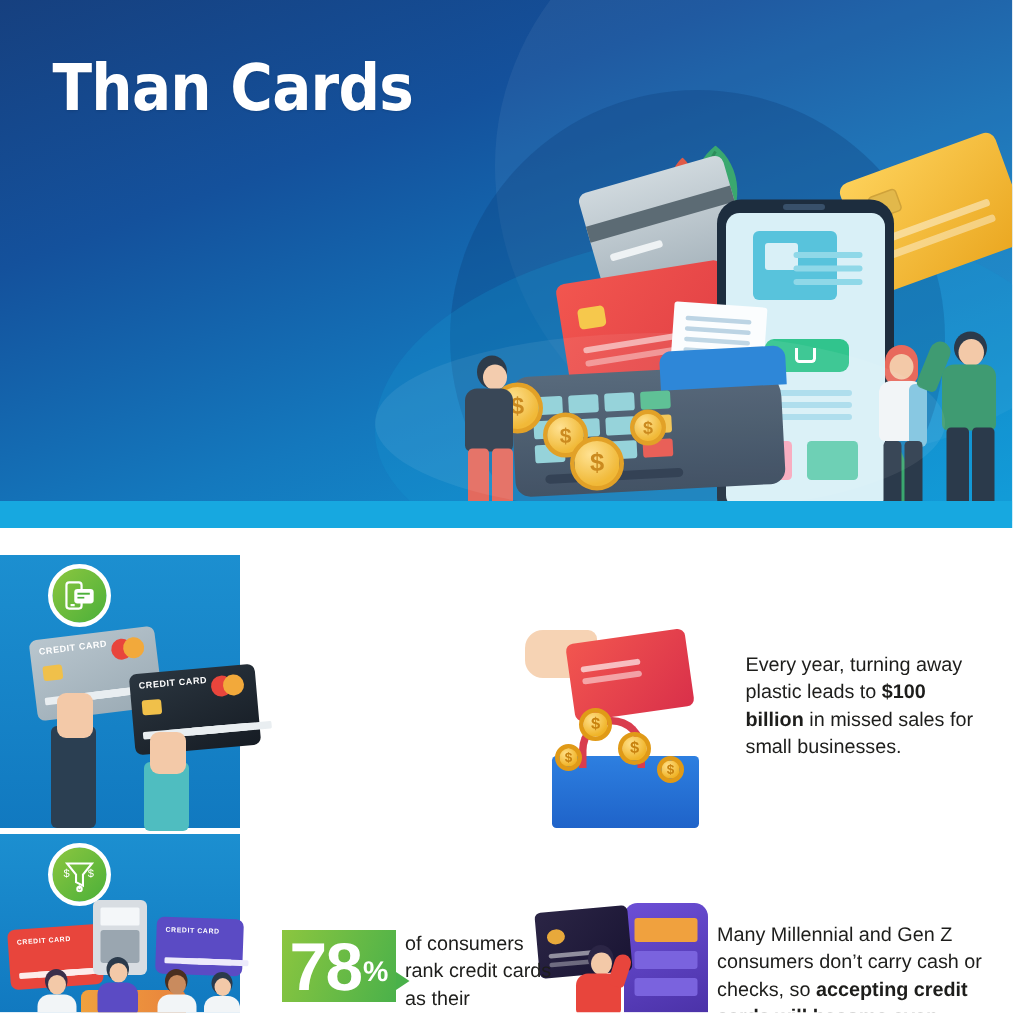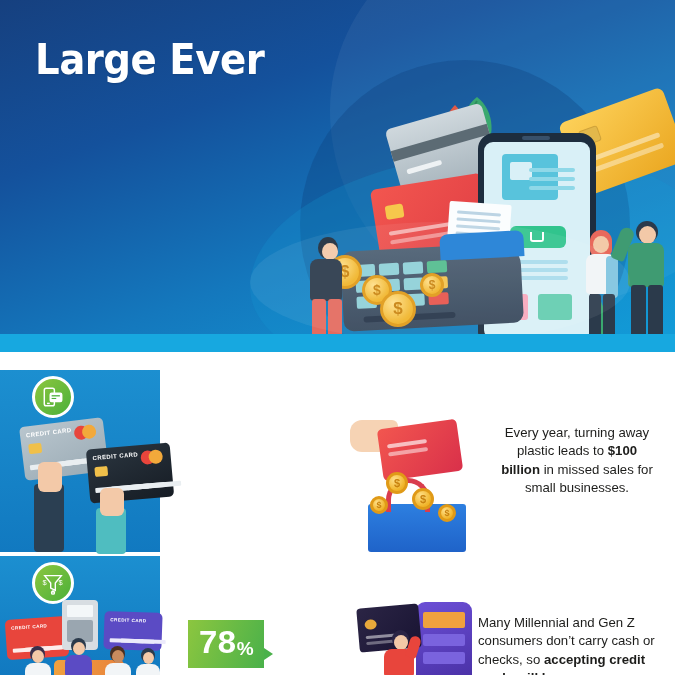--- a/index.html
+++ b/index.html
@@ -202,22 +202,22 @@
   .dark-card2 .c2chip { position:absolute; left: 7px; top: 12px; width: 12px; height: 10px; background:#e8a93b; border-radius:50%;}
   .dark-card2 .c2bar { position:absolute; left: 7px; top: 28px; width: 38px; height: 3px; background:rgba(255,255,255,.5); border-radius:2px; box-shadow:0 6px 0 rgba(255,255,255,.35);}
 
   .pct-badge {
     position:absolute; left: 188px; top: 620px; width: 76px; height: 48px;
     background: linear-gradient(110deg, #8cc63f 0%, #4ab14a 100%);
     display:flex; align-items:center; justify-content:center;
     color:#fff;
   }
   .pct-badge .num {
-    font-family:Liberation Mono, monospace;
-    font-weight:800; font-size: 33px; line-height:1; letter-spacing:-1px;
+    font-family:Liberation Sans, sans-serif;
+    font-weight:800; font-size: 45px; line-height:1; letter-spacing:-1px;
   }
   .pct-badge .sym { font-weight:800; font-size: 19px; line-height:1; margin-left:1px; margin-top: 8px;}
   .pct-badge:after {
     content:""; position:absolute; right:-9px; top: 28px; width: 0; height:0;
     border-top: 6px solid transparent; border-bottom: 6px solid transparent; border-left: 9px solid #4ab14a;
   }
   .white-strip { position:absolute; left:0; top: 352px; width:675px; height: 18px; background:#fff; }
 </style>
 </head>
 <body>
@@ -323,21 +323,21 @@
         <span class="p-head" style="left:14px;top:0;width:22px;height:22px;background:#2b3a4b;"></span>
         <span class="p-head" style="left:17px;top:5px;width:17px;height:18px;background:#f3c9a8;"></span>
         <span class="p-body" style="left:6px;top:22px;width:36px;height:44px;background:#3f9b72;"></span>
         <span class="p-body" style="left:-6px;top:6px;width:14px;height:34px;background:#3f9b72;transform:rotate(22deg);"></span>
         <span class="p-leg" style="left:9px;top:64px;width:15px;height:60px;background:#2b3a4b;"></span>
         <span class="p-leg" style="left:26px;top:64px;width:15px;height:62px;background:#2b3a4b;"></span>
       </div>
     </div>
 
     <h1 class="hero-title">
-      <span class="t-line">Large Ever</span>
+      <span class="t-line">Than Cards</span>
     </h1>
 
 
     <div class="hero-bottom-arc"></div>
     <div class="hero-bottom-band"></div>
   </div>
 
   <div class="white-strip"></div>
 
   <div class="section sec1">
@@ -384,21 +384,21 @@
       <svg width="22" height="22" viewBox="0 0 24 24" fill="none" stroke="#ffffff" stroke-width="1.6">
         <rect x="2.5" y="2.5" width="11" height="19" rx="2"></rect>
         <rect x="9" y="8" width="12.5" height="9" rx="1.5" fill="#ffffff" stroke="#ffffff"></rect>
         <rect x="10.5" y="10" width="9" height="1.4" fill="#4bb03a" stroke="none"></rect>
         <rect x="10.5" y="13" width="5" height="1.2" fill="#4bb03a" stroke="none"></rect>
         <line x1="5.5" y1="19" x2="8.5" y2="19"></line>
       </svg>
     </div>
 
 
-    <p class="txt" style="left:497px;top:54px;width:160px;text-align:center;"><span>Every year, turning away plastic leads to </span><b>$100 billion</b><span> in missed sales for small businesses.</span></p>
+    <p class="txt" style="left:497px;top:64px;width:160px;"><span>Every year, turning away plastic leads to </span><b>$100 billion</b><span> in missed sales for small businesses.</span></p>
   </div>
 
   <div class="section sec2">
     <div class="panel-blue"></div>
 
     <div class="people-art">
       <div class="cc-card" style="left:6px;top:18px;width:62px;height:40px;background:#e8453c;transform:rotate(-4deg);">
         <span class="cc-label" style="font-size:4.6px;">CREDIT CARD</span>
         <span class="cc-bars" style="width:38px;height:4px;bottom:7px;box-shadow:12px 0 0 #fdeceb,24px 0 0 #fdeceb;background:#fdeceb;"></span>
       </div>
@@ -453,20 +453,21 @@
     <div class="banner-icon">
       <svg width="24" height="24" viewBox="0 0 26 26" fill="none" stroke="#ffffff" stroke-width="1.5" stroke-linecap="round">
         <path d="M4 5 H22 L15.5 13 V21 L10.5 18.5 V13 Z"></path>
         <line x1="13" y1="21.5" x2="13" y2="23"></line>
         <circle cx="13" cy="23.5" r="1.6"></circle>
         <text x="1.5" y="15" font-size="8" fill="#ffffff" stroke="none" font-family="Liberation Sans, sans-serif">$</text>
         <text x="19" y="15" font-size="8" fill="#ffffff" stroke="none" font-family="Liberation Sans, sans-serif">$</text>
       </svg>
     </div>
 
+    <p class="txt" style="left:270px;top:64px;width:105px;">of consumers rank credit cards as their</p>
 
     <p class="txt" style="left:478px;top:58px;width:182px;"><span>Many Millennial and Gen Z consumers don’t carry cash or checks, so </span><b>accepting credit cards will become even</b></p>
   </div>
 
   <div class="pct-badge">
     <span class="num">78</span>
     <span class="sym">%</span>
   </div>
 
 </div>

